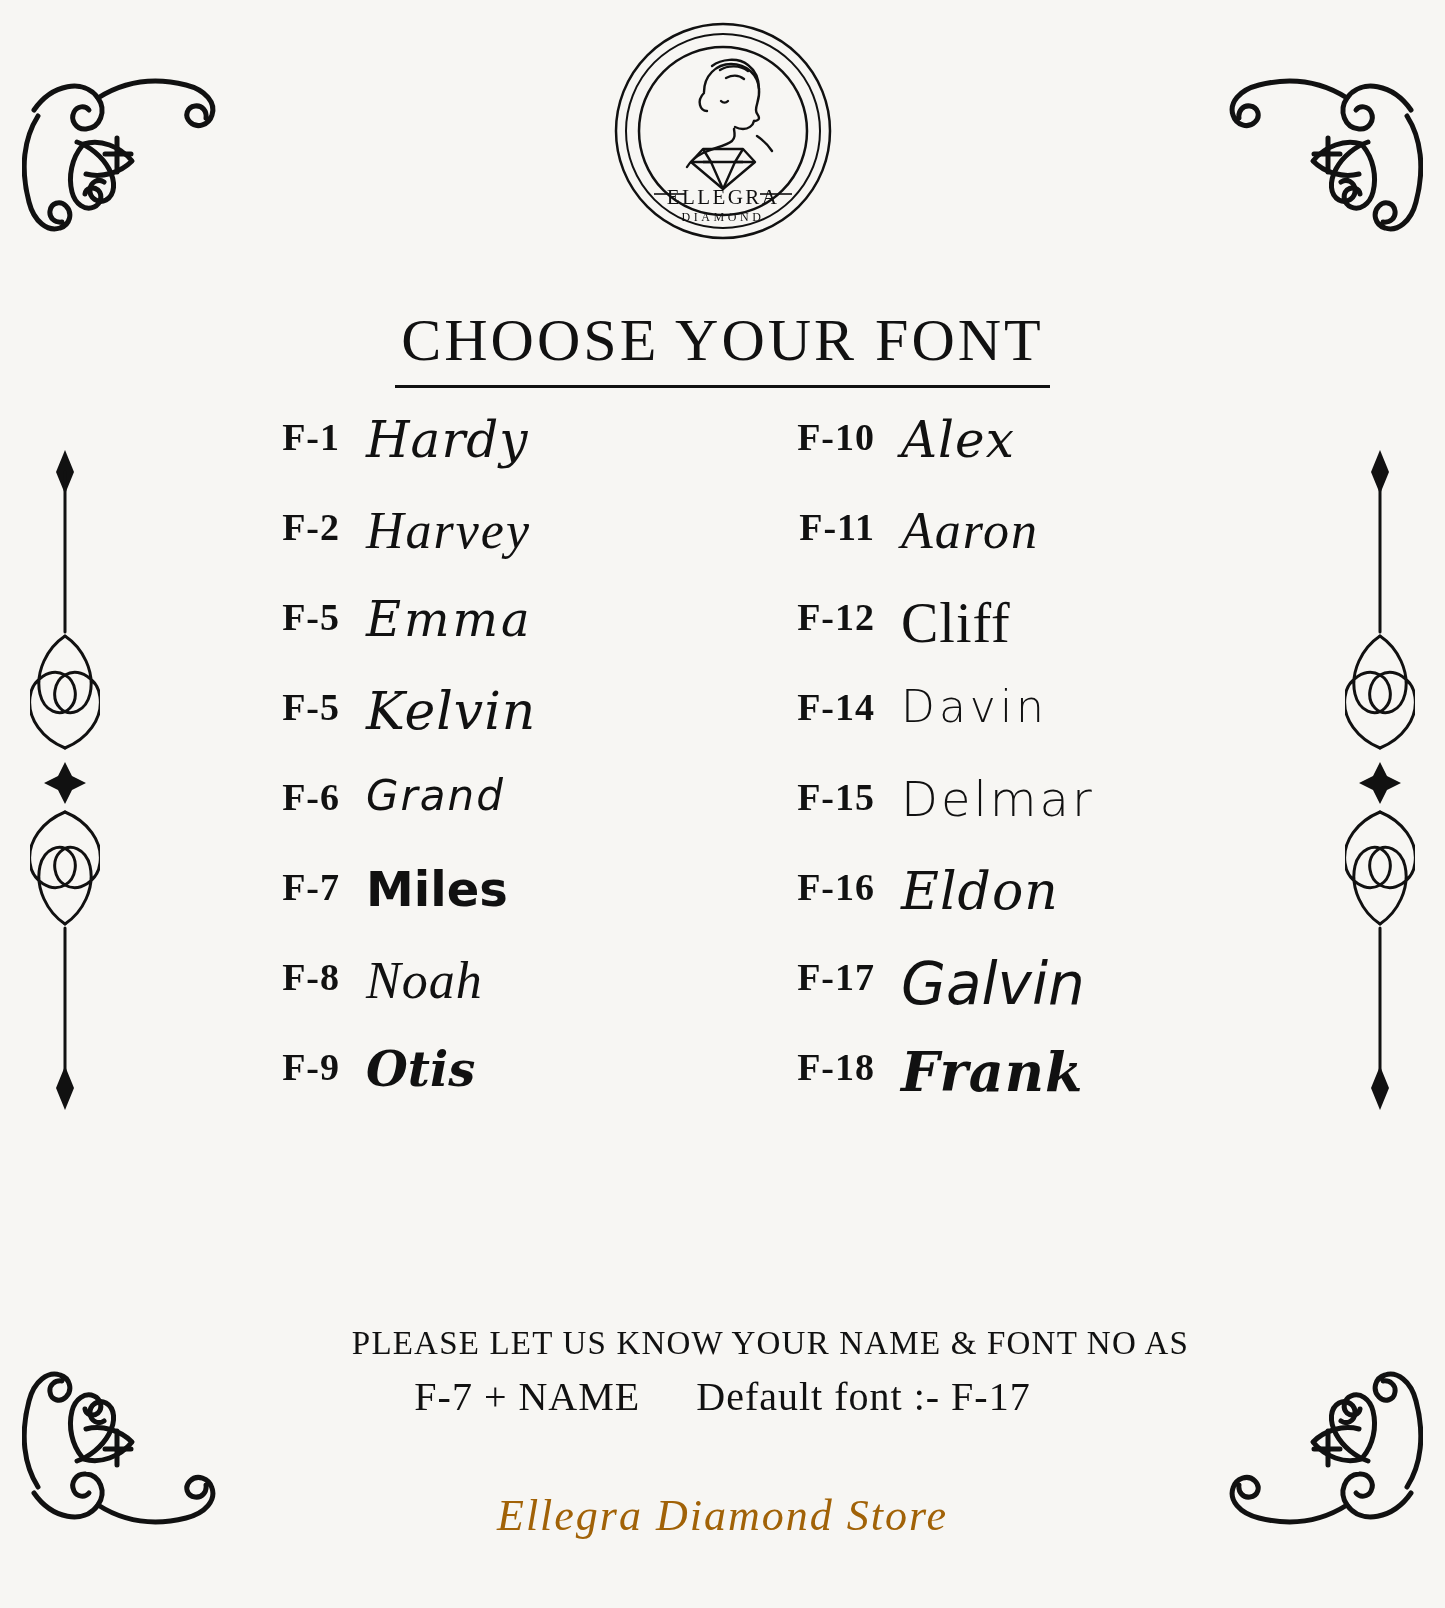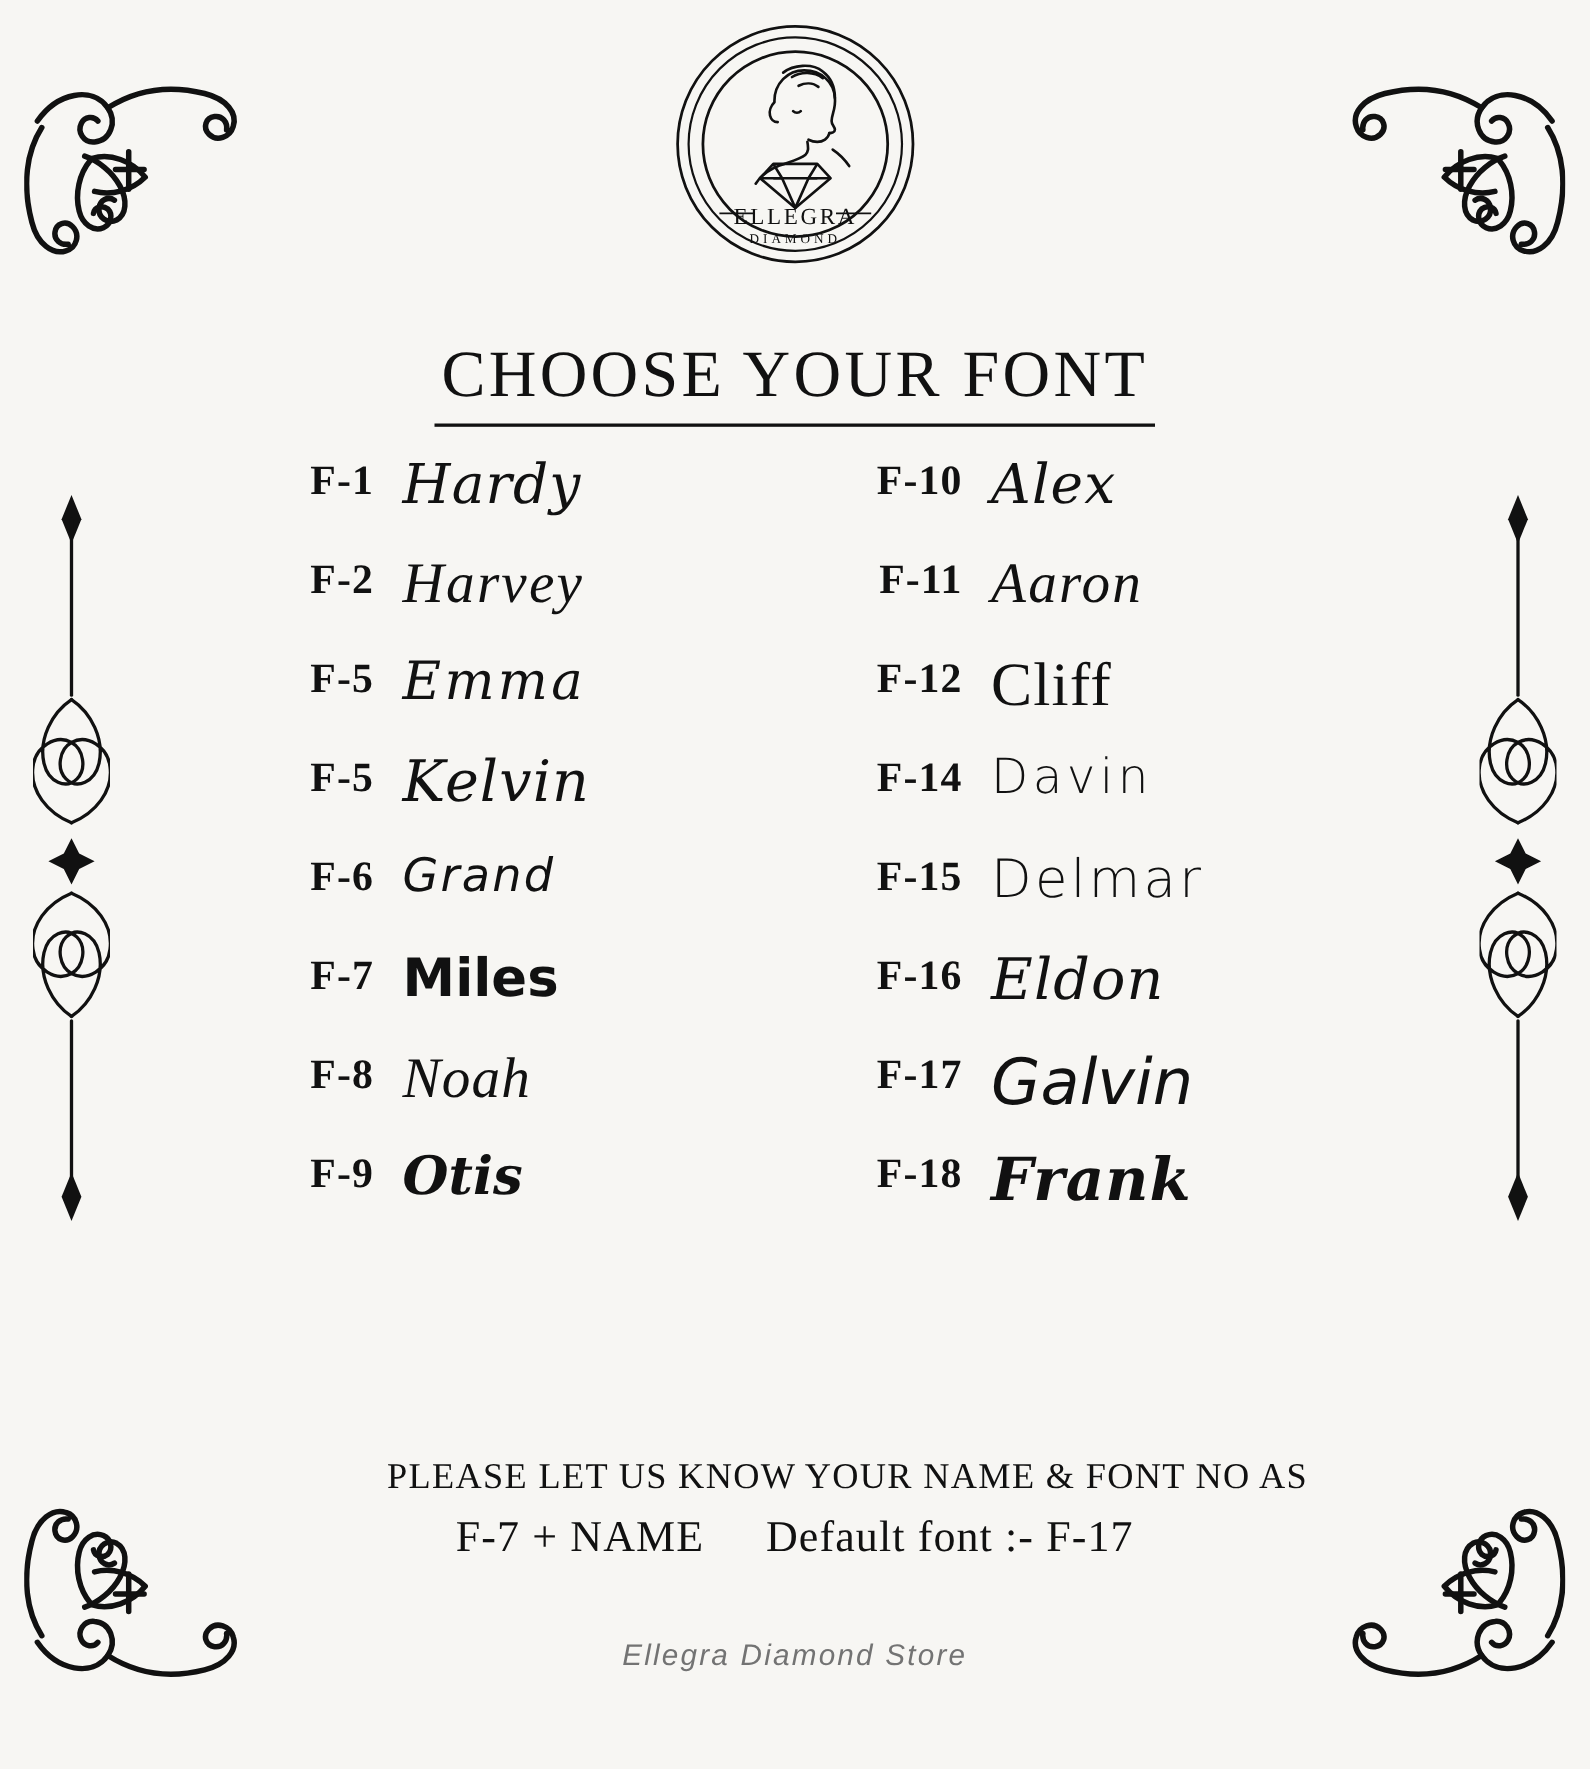--- a/index.html
+++ b/index.html
@@ -113,25 +113,25 @@
   }
   .footer-line2 {
     top: 1373px;
     font-size: 40px;
     letter-spacing: 1px;
     font-family: "Liberation Serif", serif;
   }
   .footer-line2 .gap { display: inline-block; width: 34px; }
   .store-name {
     top: 1490px;
-    font-family: Liberation Sans, sans-serif;
+    font-family: Liberation Serif, serif;
     font-style: italic;
-    font-size: 27px;
+    font-size: 44px;
     letter-spacing: 2px;
-    color: #737373;
+    color: #a16207;
   }
 
   
   .orn { position: absolute; }
   .orn-tl { top: 50px;  left: 22px; }
   .orn-tr { top: 50px;  right: 22px; transform: scaleX(-1); }
   .orn-bl { bottom: 55px; left: 22px; transform: scaleY(-1); }
   .orn-br { bottom: 55px; right: 22px; transform: scale(-1,-1); }
   .orn-left  { top: 440px; left: 30px; }
   .orn-right { top: 440px; right: 30px; transform: scaleX(-1); }

